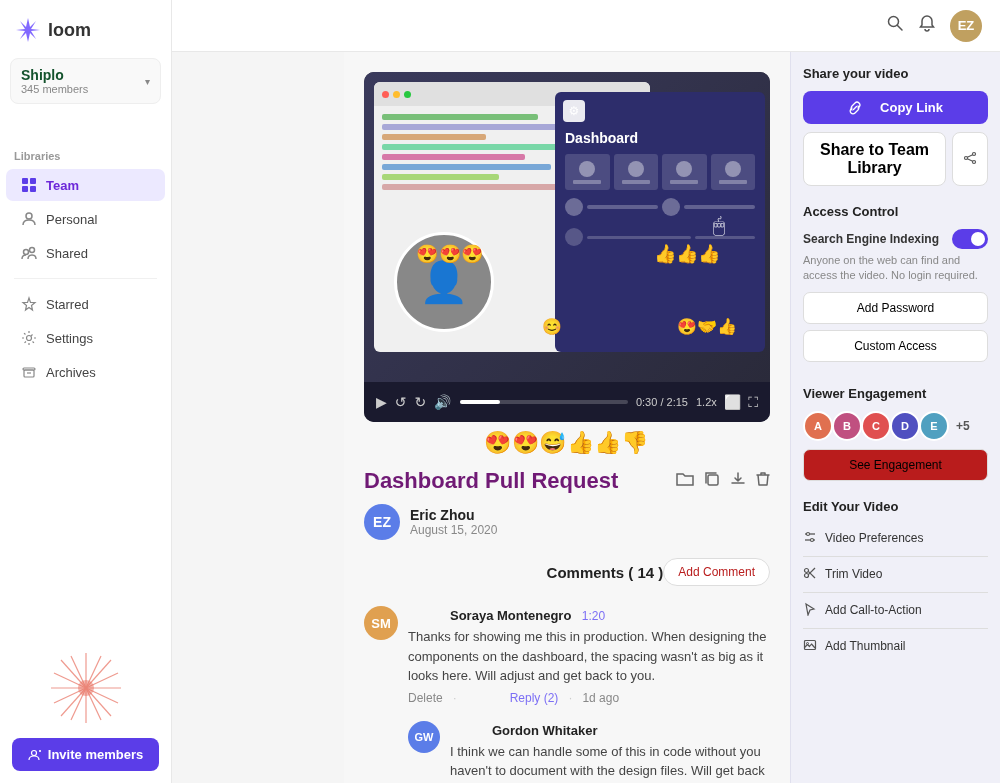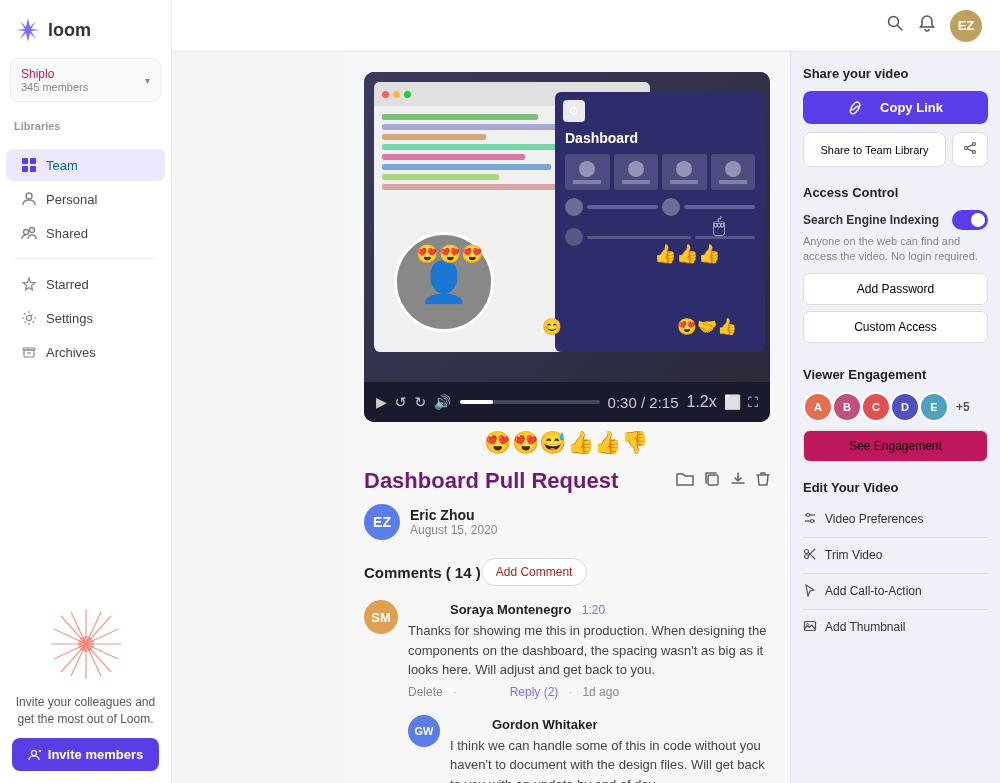--- a/index.html
+++ b/index.html
@@ -28,45 +28,46 @@
       margin: 4px 10px 12px;
       padding: 8px 10px;
       background: #f9f9f9;
       border: 1px solid #eee;
       border-radius: 8px;
       display: flex;
       align-items: center;
       justify-content: space-between;
       cursor: pointer;
     }
-    .workspace-name { font-weight: 400; font-size: 12px; color: #be185d; }
+    .workspace-name { font-weight: 700; font-size: 14px; color: #14532d; }
     .workspace-members { font-size: 11px; color: #888; }
     .chevron-down { font-size: 10px; color: #888; }
 
     .sidebar-section-label {
       font-size: 11px;
       font-weight: 600;
       color: #999;
-      padding: 6px 14px 16px;
+      padding: 6px 14px 6px;
       text-transform: none;
       letter-spacing: 0;
+      margin-top: 28px;
     }
 
     .sidebar-item {
       display: flex;
       align-items: center;
       gap: 8px;
       padding: 7px 14px;
       border-radius: 7px;
       margin: 1px 6px;
       cursor: pointer;
       font-size: 13px;
       color: #444;
     }
-    .sidebar-item.active { background: #ece9ff; color: #0369a1; font-weight: 400; }
+    .sidebar-item.active { background: #ece9ff; color: #6d28d9; font-weight: 700; }
     .sidebar-item .icon { width: 18px; height: 18px; display: flex; align-items: center; justify-content: center; }
 
     .sidebar-divider { height: 1px; background: #f0f0f0; margin: 8px 14px; }
 
     .sidebar-bottom {
       margin-top: auto;
       padding: 12px;
       display: flex;
       flex-direction: column;
       align-items: center;
@@ -237,22 +238,22 @@
       border-radius: 2px;
       position: relative;
     }
     .progress-fill {
       position: absolute;
       left: 0; top: 0; bottom: 0;
       width: 24%;
       background: #fff;
       border-radius: 2px;
     }
-    .time-display { font-size: 15px; color: #ccc; white-space: nowrap; }
-    .speed-badge { font-size: 16px; color: #ccc; }
+    .time-display { font-size: 11px; color: #ccc; white-space: nowrap; }
+    .speed-badge { font-size: 11px; color: #ccc; }
     .ctrl-icons { display: flex; gap: 6px; font-size: 14px; color: #ccc; }
 
     
     .emoji-reactions {
       display: flex;
       justify-content: center;
       gap: 8px;
       padding: 8px 0 12px;
       font-size: 22px;
     }
@@ -286,22 +287,22 @@
       display: flex; align-items: center; justify-content: center;
       color: #fff; font-size: 14px; font-weight: 700;
     }
     .author-name { font-size: 14px; font-weight: 600; color: #222; }
     .author-date { font-size: 12px; color: #888; }
 
     
     .comments-header {
       display: flex;
       align-items: center;
-      justify-content: flex-start;
-      margin-bottom: 14px;
+      justify-content: flex-end;
+      margin-bottom: 20px;
     }
     .comments-title { font-size: 15px; font-weight: 700; color: #222; }
     .add-comment-btn {
       background: #fff;
       border: 1px solid #ddd;
       border-radius: 20px;
       padding: 6px 14px;
       font-size: 12px;
       cursor: pointer;
       color: #b91c1c;
@@ -365,23 +366,23 @@
     .share-team-row {
       display: flex;
       gap: 6px;
     }
     .share-team-btn {
       flex: 1;
       background: #fff;
       border: 1px solid #ddd;
       border-radius: 8px;
       padding: 8px 0;
-      font-size: 11px;
-      cursor: pointer;
-      font-weight: 400;
+      font-size: 16px;
+      cursor: pointer;
+      font-weight: 700;
     }
     .share-icon-btn {
       background: #fff;
       border: 1px solid #ddd;
       border-radius: 8px;
       padding: 8px 10px;
       font-size: 14px;
       cursor: pointer;
     }
     .ac-row { display: flex; align-items: center; justify-content: space-between; margin-bottom: 4px; }
@@ -419,21 +420,21 @@
       border-radius: 50%;
       border: 2px solid #fff;
       display: flex; align-items: center; justify-content: center;
       font-size: 11px; color: #fff; font-weight: 600;
       margin-left: -4px;
     }
     .v-avatar:first-child { margin-left: 0; }
     .v-plus { font-size: 12px; color: #555; font-weight: 600; margin-left: 4px; }
     .see-engagement-btn {
       width: 100%;
-      background: #be185d;
+      background: #b91c1c;
       border: 1px solid #ddd;
       border-radius: 7px;
       padding: 8px 0;
       font-size: 12px;
       cursor: pointer;
       font-weight: 500;
     }
 
     .edit-item {
       display: flex;
@@ -562,21 +563,20 @@
         <line x1="40" y1="40" x2="72" y2="25"></line>
         <line x1="40" y1="40" x2="72" y2="55"></line>
         <line x1="40" y1="40" x2="55" y2="72"></line>
         <line x1="40" y1="40" x2="25" y2="72"></line>
         <line x1="40" y1="40" x2="8" y2="55"></line>
         <line x1="40" y1="40" x2="8" y2="25"></line>
         <line x1="40" y1="40" x2="25" y2="8"></line>
       </g>
       <circle cx="40" cy="40" r="8" fill="#e87060" opacity="0.5"></circle>
     </svg>
-    <div class="invite-text">Invite your colleagues and get the most out of Loom.</div>
     <button class="invite-btn">
       <svg width="14" height="14" viewBox="0 0 14 14" fill="none">
           <circle cx="6" cy="5" r="2.5" stroke="#fff" stroke-width="1.2"></circle>
           <path d="M1 12c0-2.5 2-4 5-4s5 1.5 5 4" stroke="#fff" stroke-width="1.2"></path>
           <line x1="11" y1="3" x2="13" y2="3" stroke="#fff" stroke-width="1.2"></line>
           <line x1="12" y1="2" x2="12" y2="4" stroke="#fff" stroke-width="1.2"></line>
         </svg>
       <span>Invite members</span>
     </button>
   </div>

